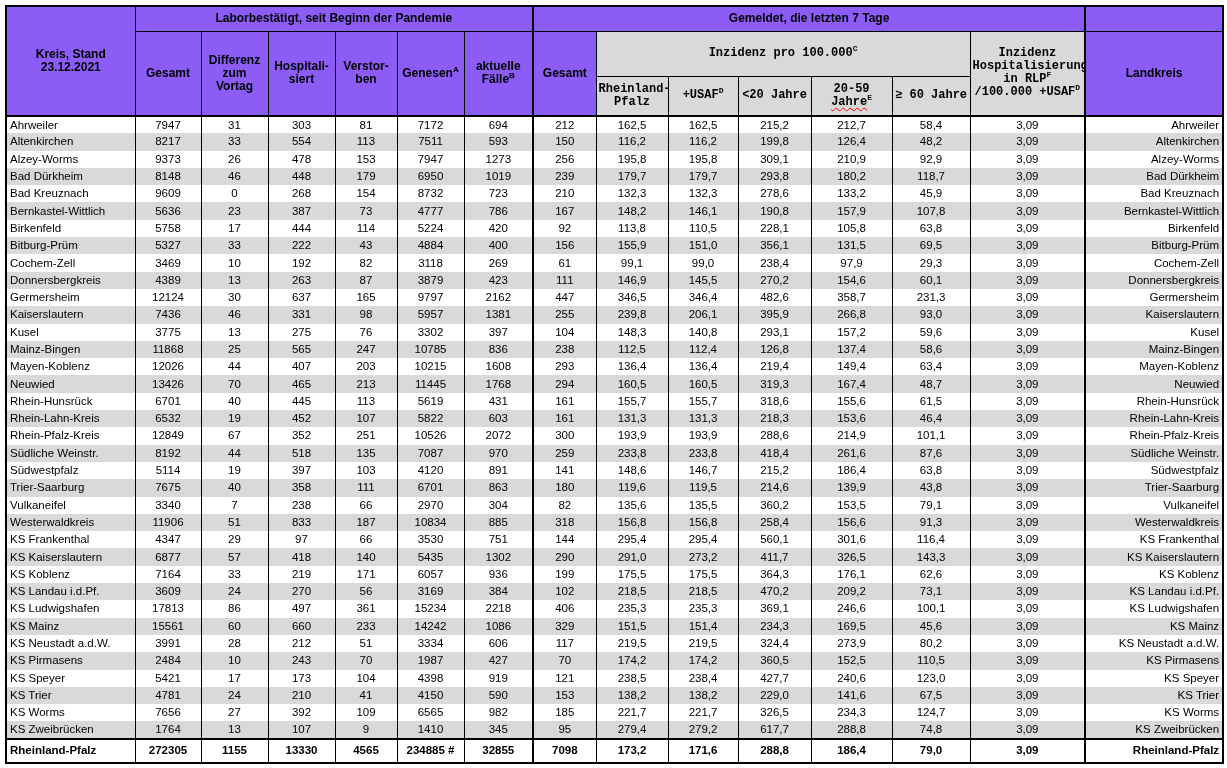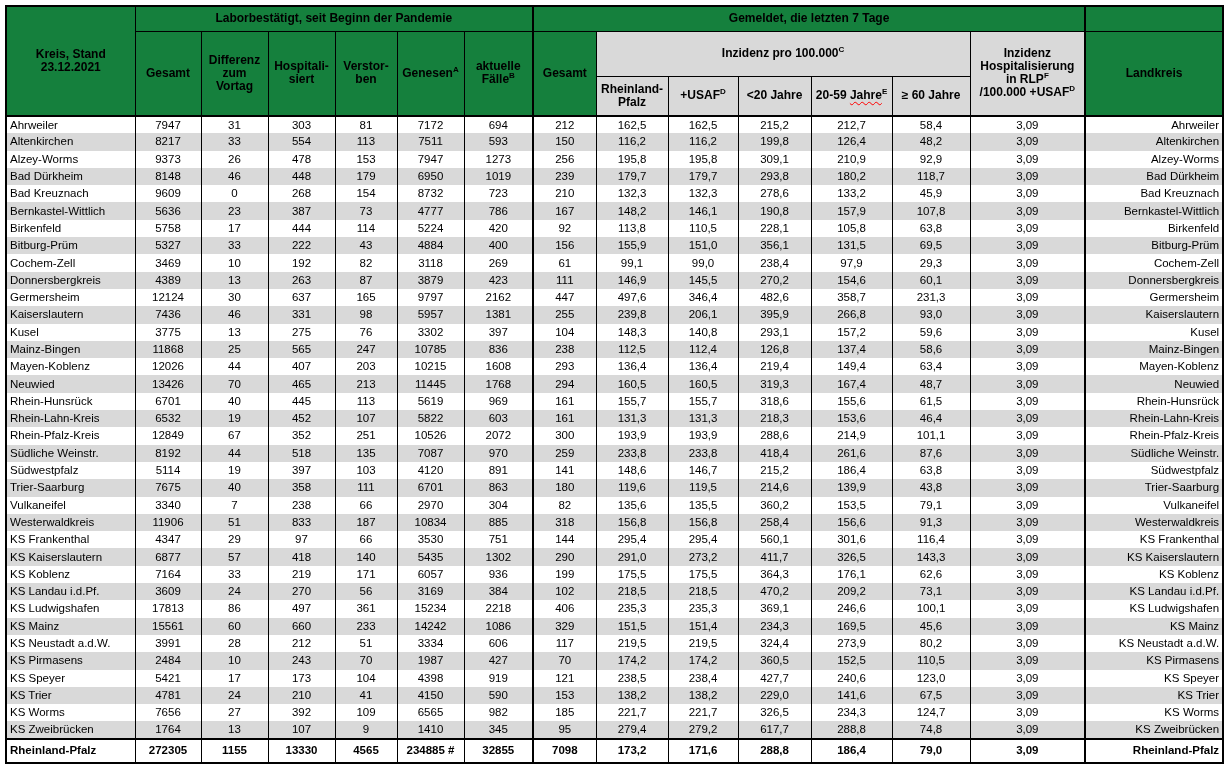--- a/index.html
+++ b/index.html
@@ -12,31 +12,31 @@
   .page { padding: 5px; }
   table.covid {
     border-collapse: collapse;
     table-layout: fixed;
     width: 1217px;
     border: 2px solid #000;
   }
   
   thead td {
     border: 1px solid #000;
-    background: #15803d;
+    background: #8b5cf6;
     font-weight: bold;
     font-size: 12px;
     line-height: 13px;
     text-align: center;
     vertical-align: middle;
     padding: 1px 2px;
     color: #000;
     overflow: hidden;
   }
-  thead td.light { background: #d9d9d9; }
+  thead td.light { background: #d9d9d9; font-family: Liberation Mono, monospace; }
   tr.r1 { height: 25px; }
   tr.r2 { height: 45px; }
   tr.r3 { height: 40px; }
   .pre { white-space: pre-line; }
   sup {
     font-size: 8px;
     line-height: 0;
     vertical-align: super;
   }
   .wavy {
@@ -305,21 +305,21 @@
   </tr>
         <tr>
     <td class="name-cell">Germersheim</td>
     <td>12124</td>
     <td>30</td>
     <td>637</td>
     <td>165</td>
     <td>9797</td>
     <td>2162</td>
     <td class="bl2">447</td>
-    <td>497,6</td>
+    <td>346,5</td>
     <td>346,4</td>
     <td>482,6</td>
     <td>358,7</td>
     <td>231,3</td>
     <td>3,09</td>
     <td class="land-cell bl2">Germersheim</td>
   </tr>
         <tr class="stripe">
     <td class="name-cell">Kaiserslautern</td>
     <td>7436</td>
@@ -405,21 +405,21 @@
     <td>3,09</td>
     <td class="land-cell bl2">Neuwied</td>
   </tr>
         <tr>
     <td class="name-cell">Rhein-Hunsrück</td>
     <td>6701</td>
     <td>40</td>
     <td>445</td>
     <td>113</td>
     <td>5619</td>
-    <td>969</td>
+    <td>431</td>
     <td class="bl2">161</td>
     <td>155,7</td>
     <td>155,7</td>
     <td>318,6</td>
     <td>155,6</td>
     <td>61,5</td>
     <td>3,09</td>
     <td class="land-cell bl2">Rhein-Hunsrück</td>
   </tr>
         <tr class="stripe">

